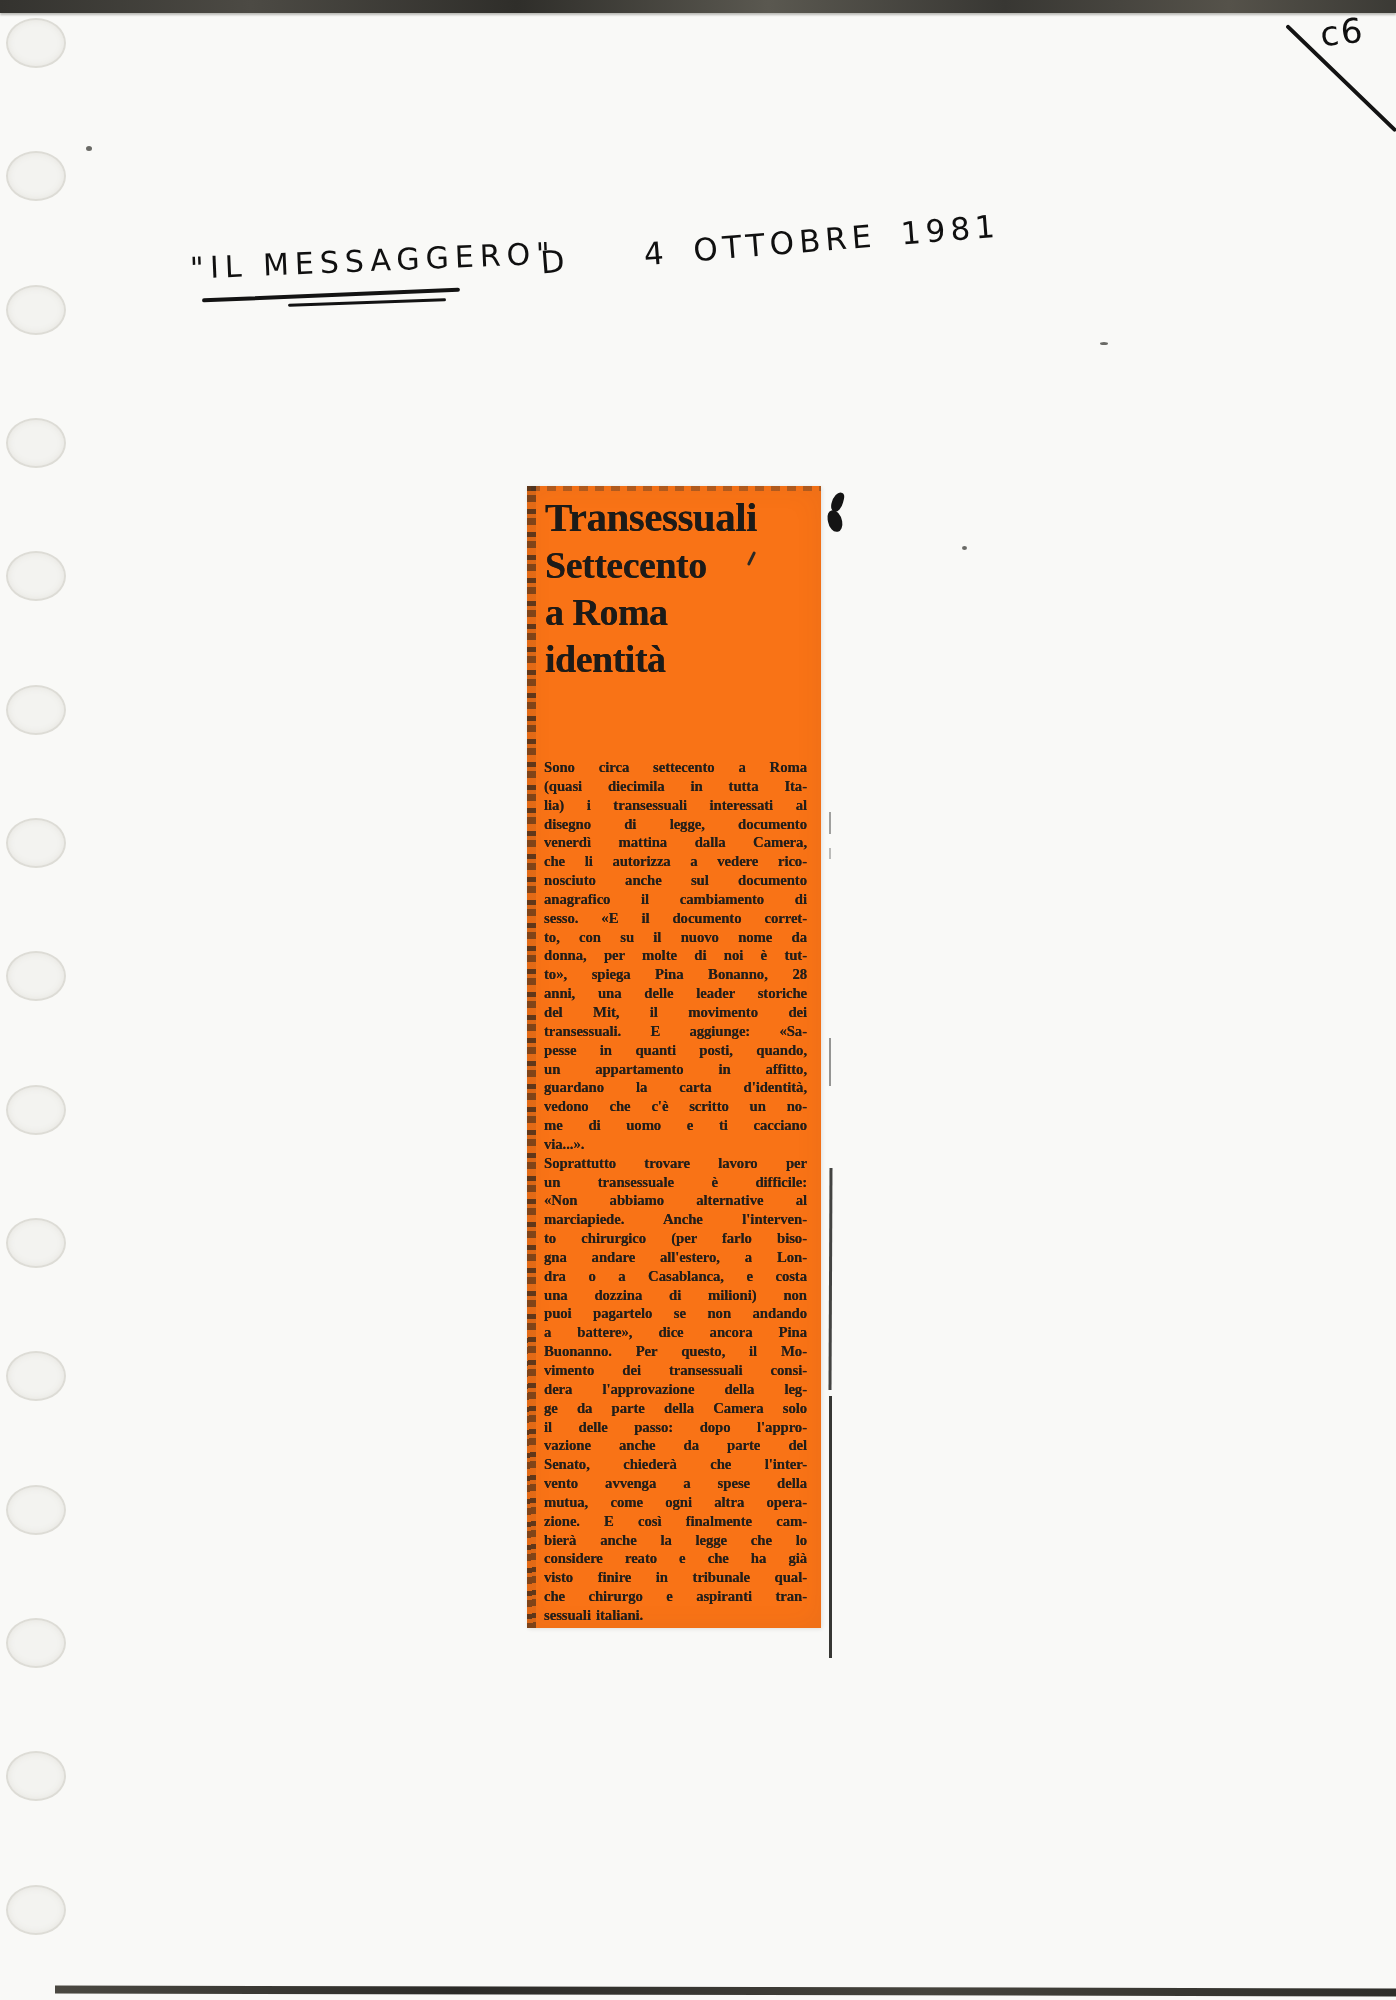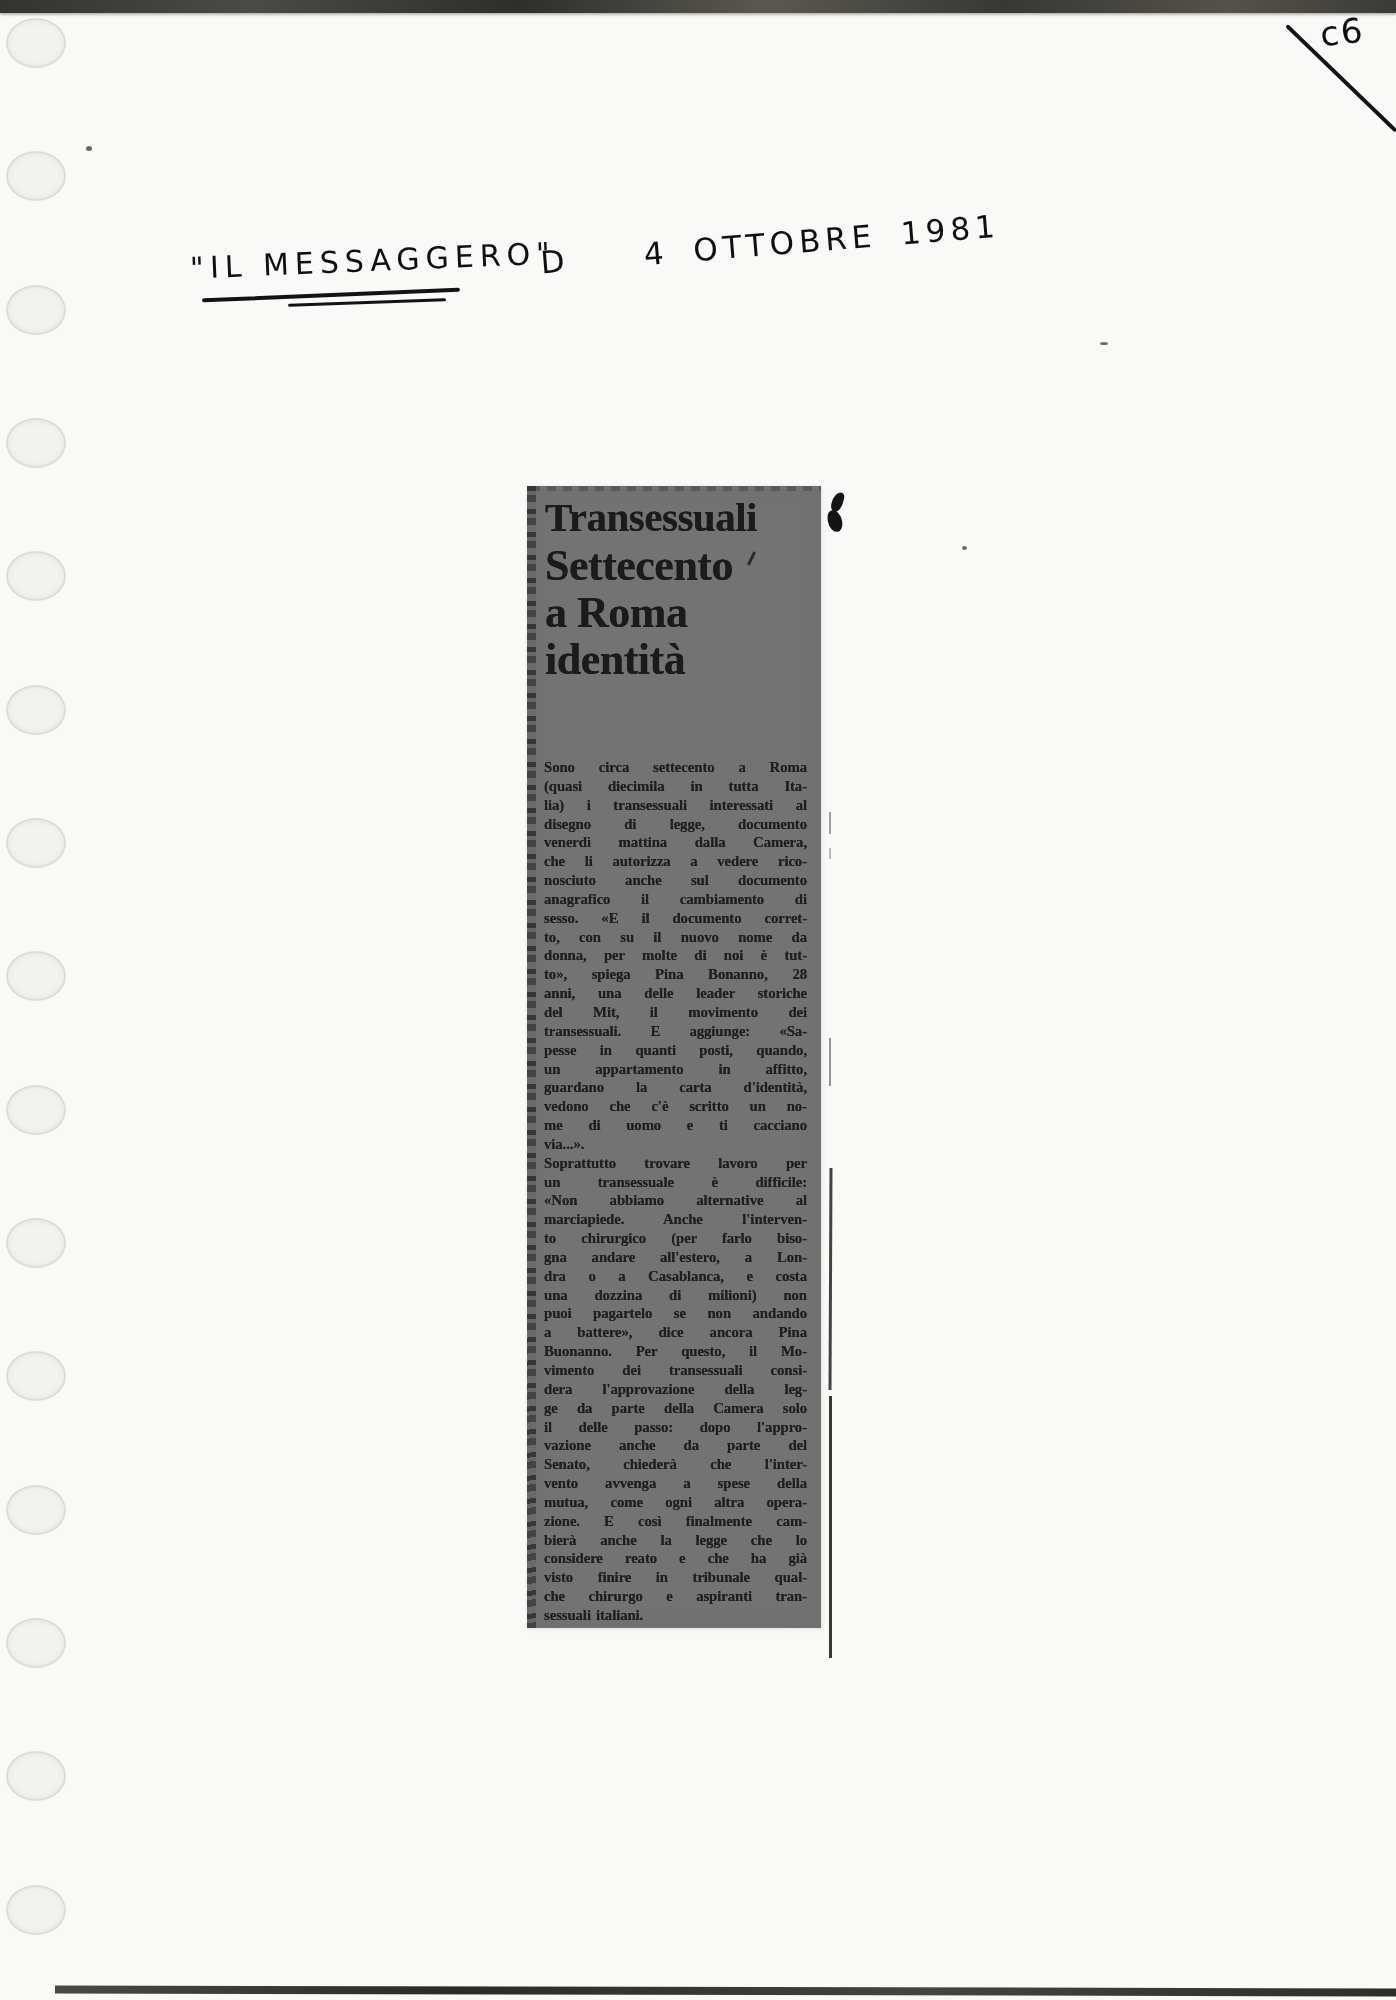--- a/index.html
+++ b/index.html
@@ -34,41 +34,41 @@
   .hw-date{left:540px;top:226px;font-size:31px;letter-spacing:5px;word-spacing:10px;transform:rotate(-4.6deg);}
   .hw-corner{left:1320px;top:12px;font-size:34px;letter-spacing:2px;transform:rotate(-6deg);}
   .stroke{position:absolute;background:#131313;border-radius:3px;}
   .u1{left:202px;top:293px;width:258px;height:4px;transform:rotate(-2.4deg);}
   .u2{left:288px;top:301px;width:158px;height:3px;transform:rotate(-2deg);}
   .corner-line{left:1288px;top:24px;width:152px;height:4px;transform:rotate(44deg);transform-origin:0 0;}
   .speck{position:absolute;background:#6a6a66;border-radius:50%;}
   
   .clipping{
     position:absolute;left:527px;top:486px;width:294px;height:1142px;
-    background:#737373;
+    background:#f97316;
     box-shadow:inset 0 0 28px rgba(60,58,50,.08), 1px 1px 4px rgba(0,0,0,.10);
   }
   .clip-left-edge{
     position:absolute;left:0;top:0;bottom:0;width:9px;
     background:repeating-linear-gradient(178deg,
       rgba(32,31,28,.70) 0 5px, rgba(32,31,28,.12) 5px 9px,
       rgba(32,31,28,.55) 9px 16px, rgba(32,31,28,.08) 16px 23px);
     filter:blur(.3px);
   }
   .clip-top-edge{
     position:absolute;left:4px;right:0;top:0;height:5px;
     background:repeating-linear-gradient(90deg,rgba(50,48,44,.35) 0 9px,transparent 9px 16px);
   }
   .headline{position:absolute;left:18px;top:6px;width:264px;}
   .kicker{
     font-size:41px;font-weight:bold;letter-spacing:-.5px;line-height:50px;
     text-shadow:0 0 .6px rgba(0,0,0,.7);
   }
   .hline{
-    font-size:44px;font-weight:bold;letter-spacing:-.5px;line-height:47px;
+    font-size:38px;font-weight:bold;letter-spacing:-.5px;line-height:47px;
     text-shadow:0 0 .6px rgba(0,0,0,.7);
   }
   .body-col{position:absolute;left:17px;top:272px;width:263px;}
   .bline{
     font-size:14.8px;font-weight:bold;line-height:18.85px;
     letter-spacing:-.1px;word-spacing:1.5px;color:#201f1c;
     text-align:justify;text-align-last:justify;
     text-shadow:0 0 .4px rgba(0,0,0,.55);
   }
   .bline.lastline{text-align-last:left;}

